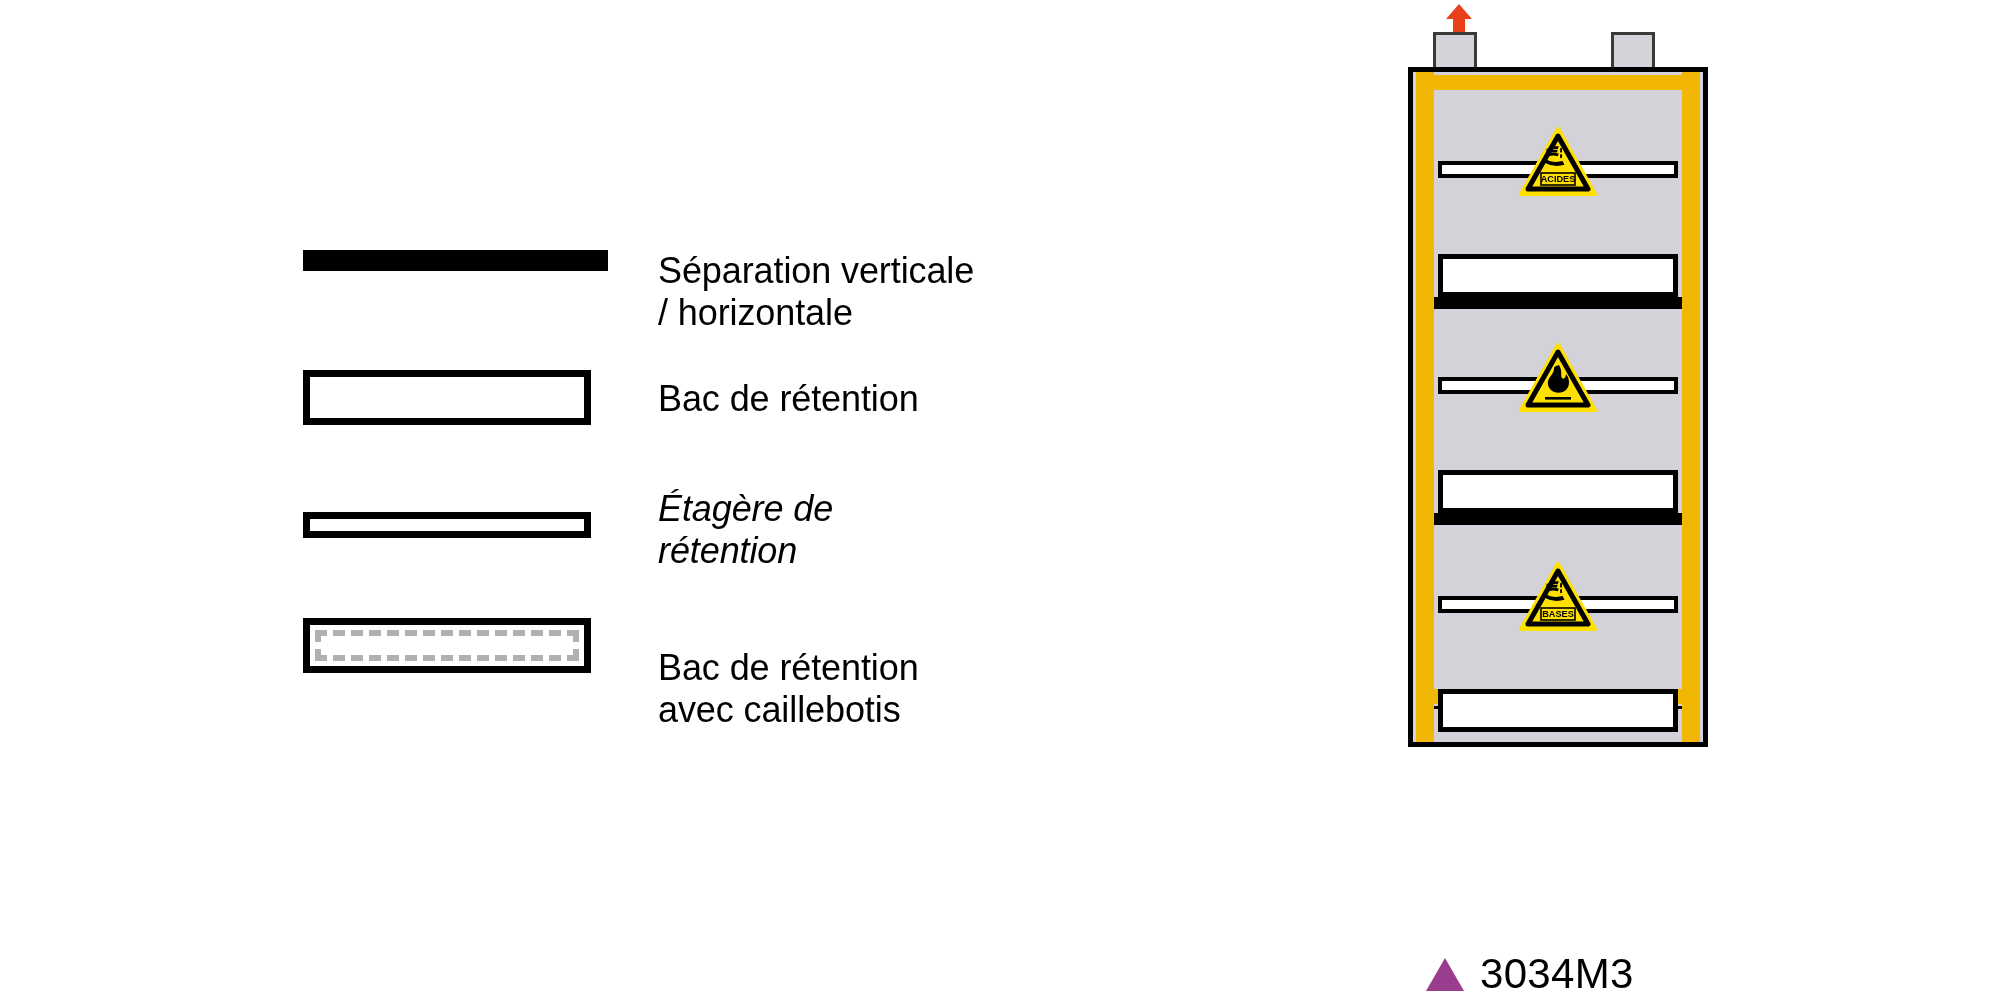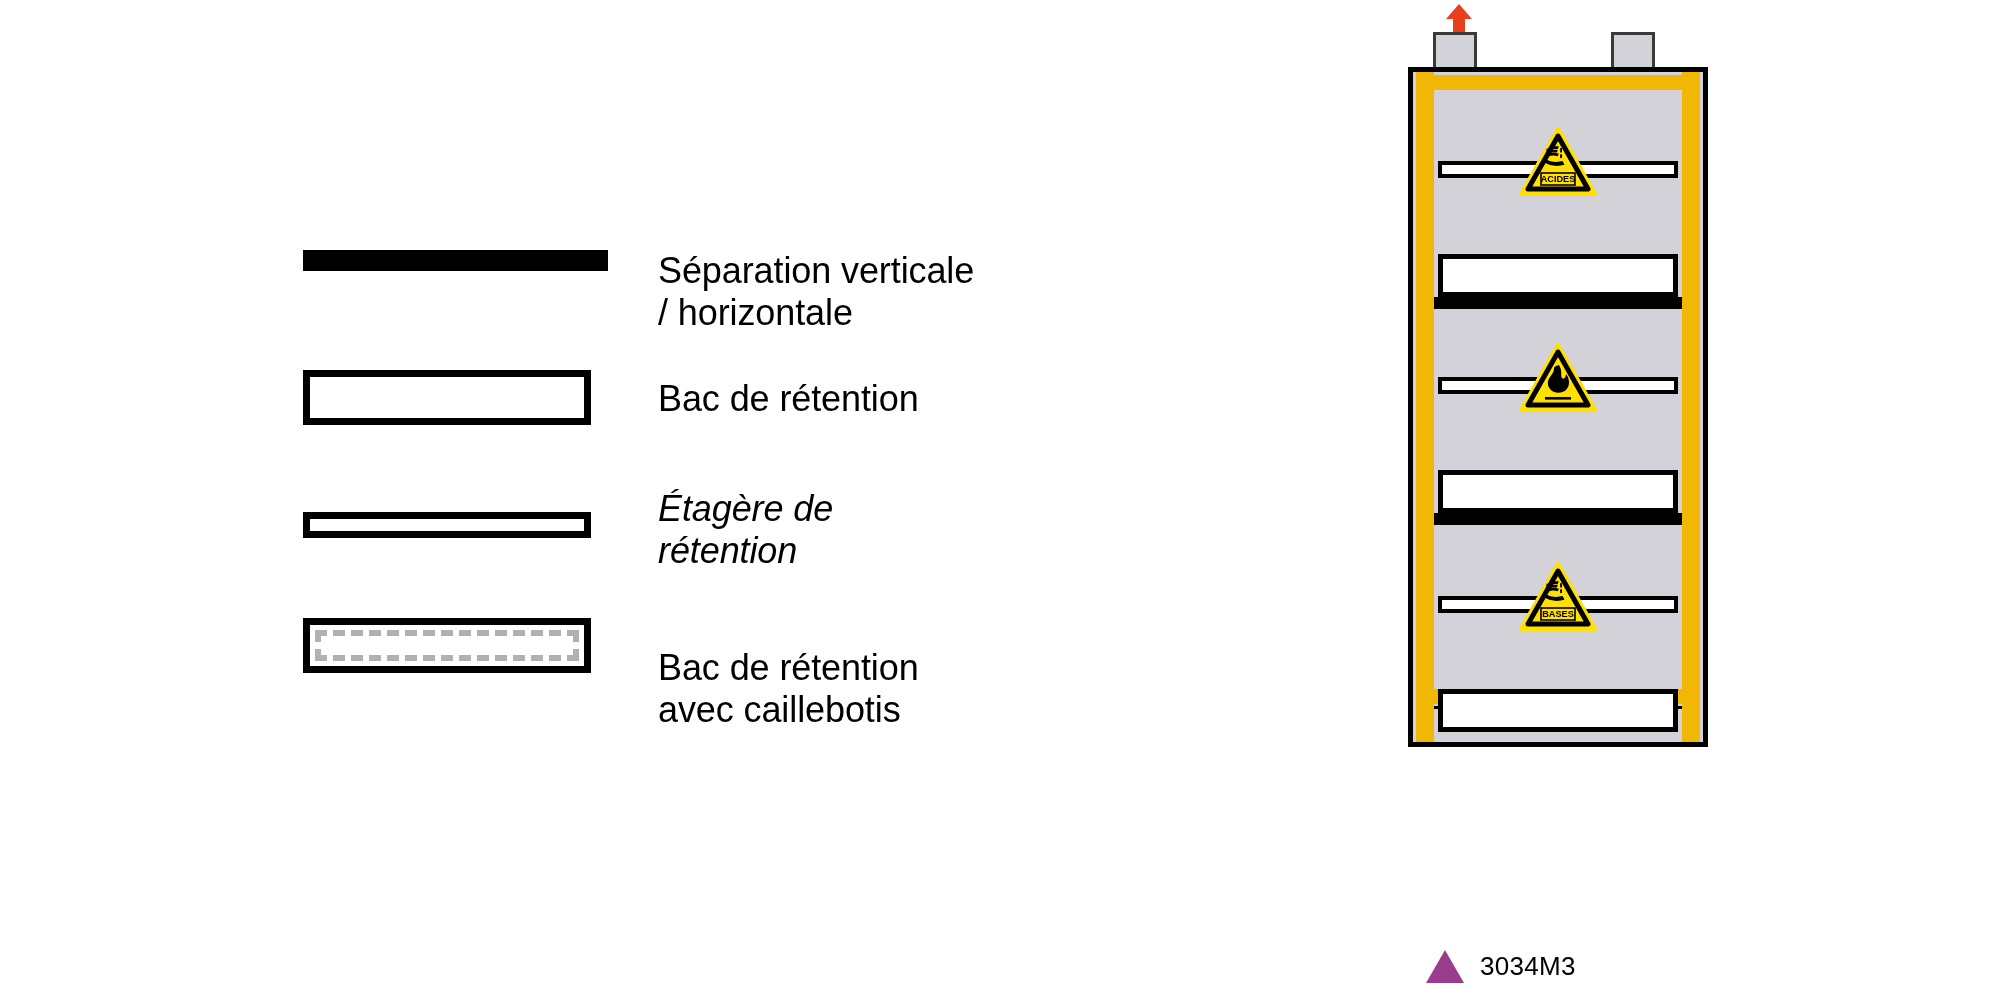--- a/index.html
+++ b/index.html
@@ -225,21 +225,21 @@
     top: 950px;
     display: flex;
     align-items: center;
     gap: 16px;
   }
   #ref-triangle {
     width: 38px;
     height: 33px;
   }
   #ref-code {
-    font-size: 26px;
+    font-size: 42px;
     letter-spacing: 0.3px;
     color: #000;
   }
 </style>
 </head>
 <body>
 
 <div id="legend">
 
   <div class="legend-row" style="top:0px;">

